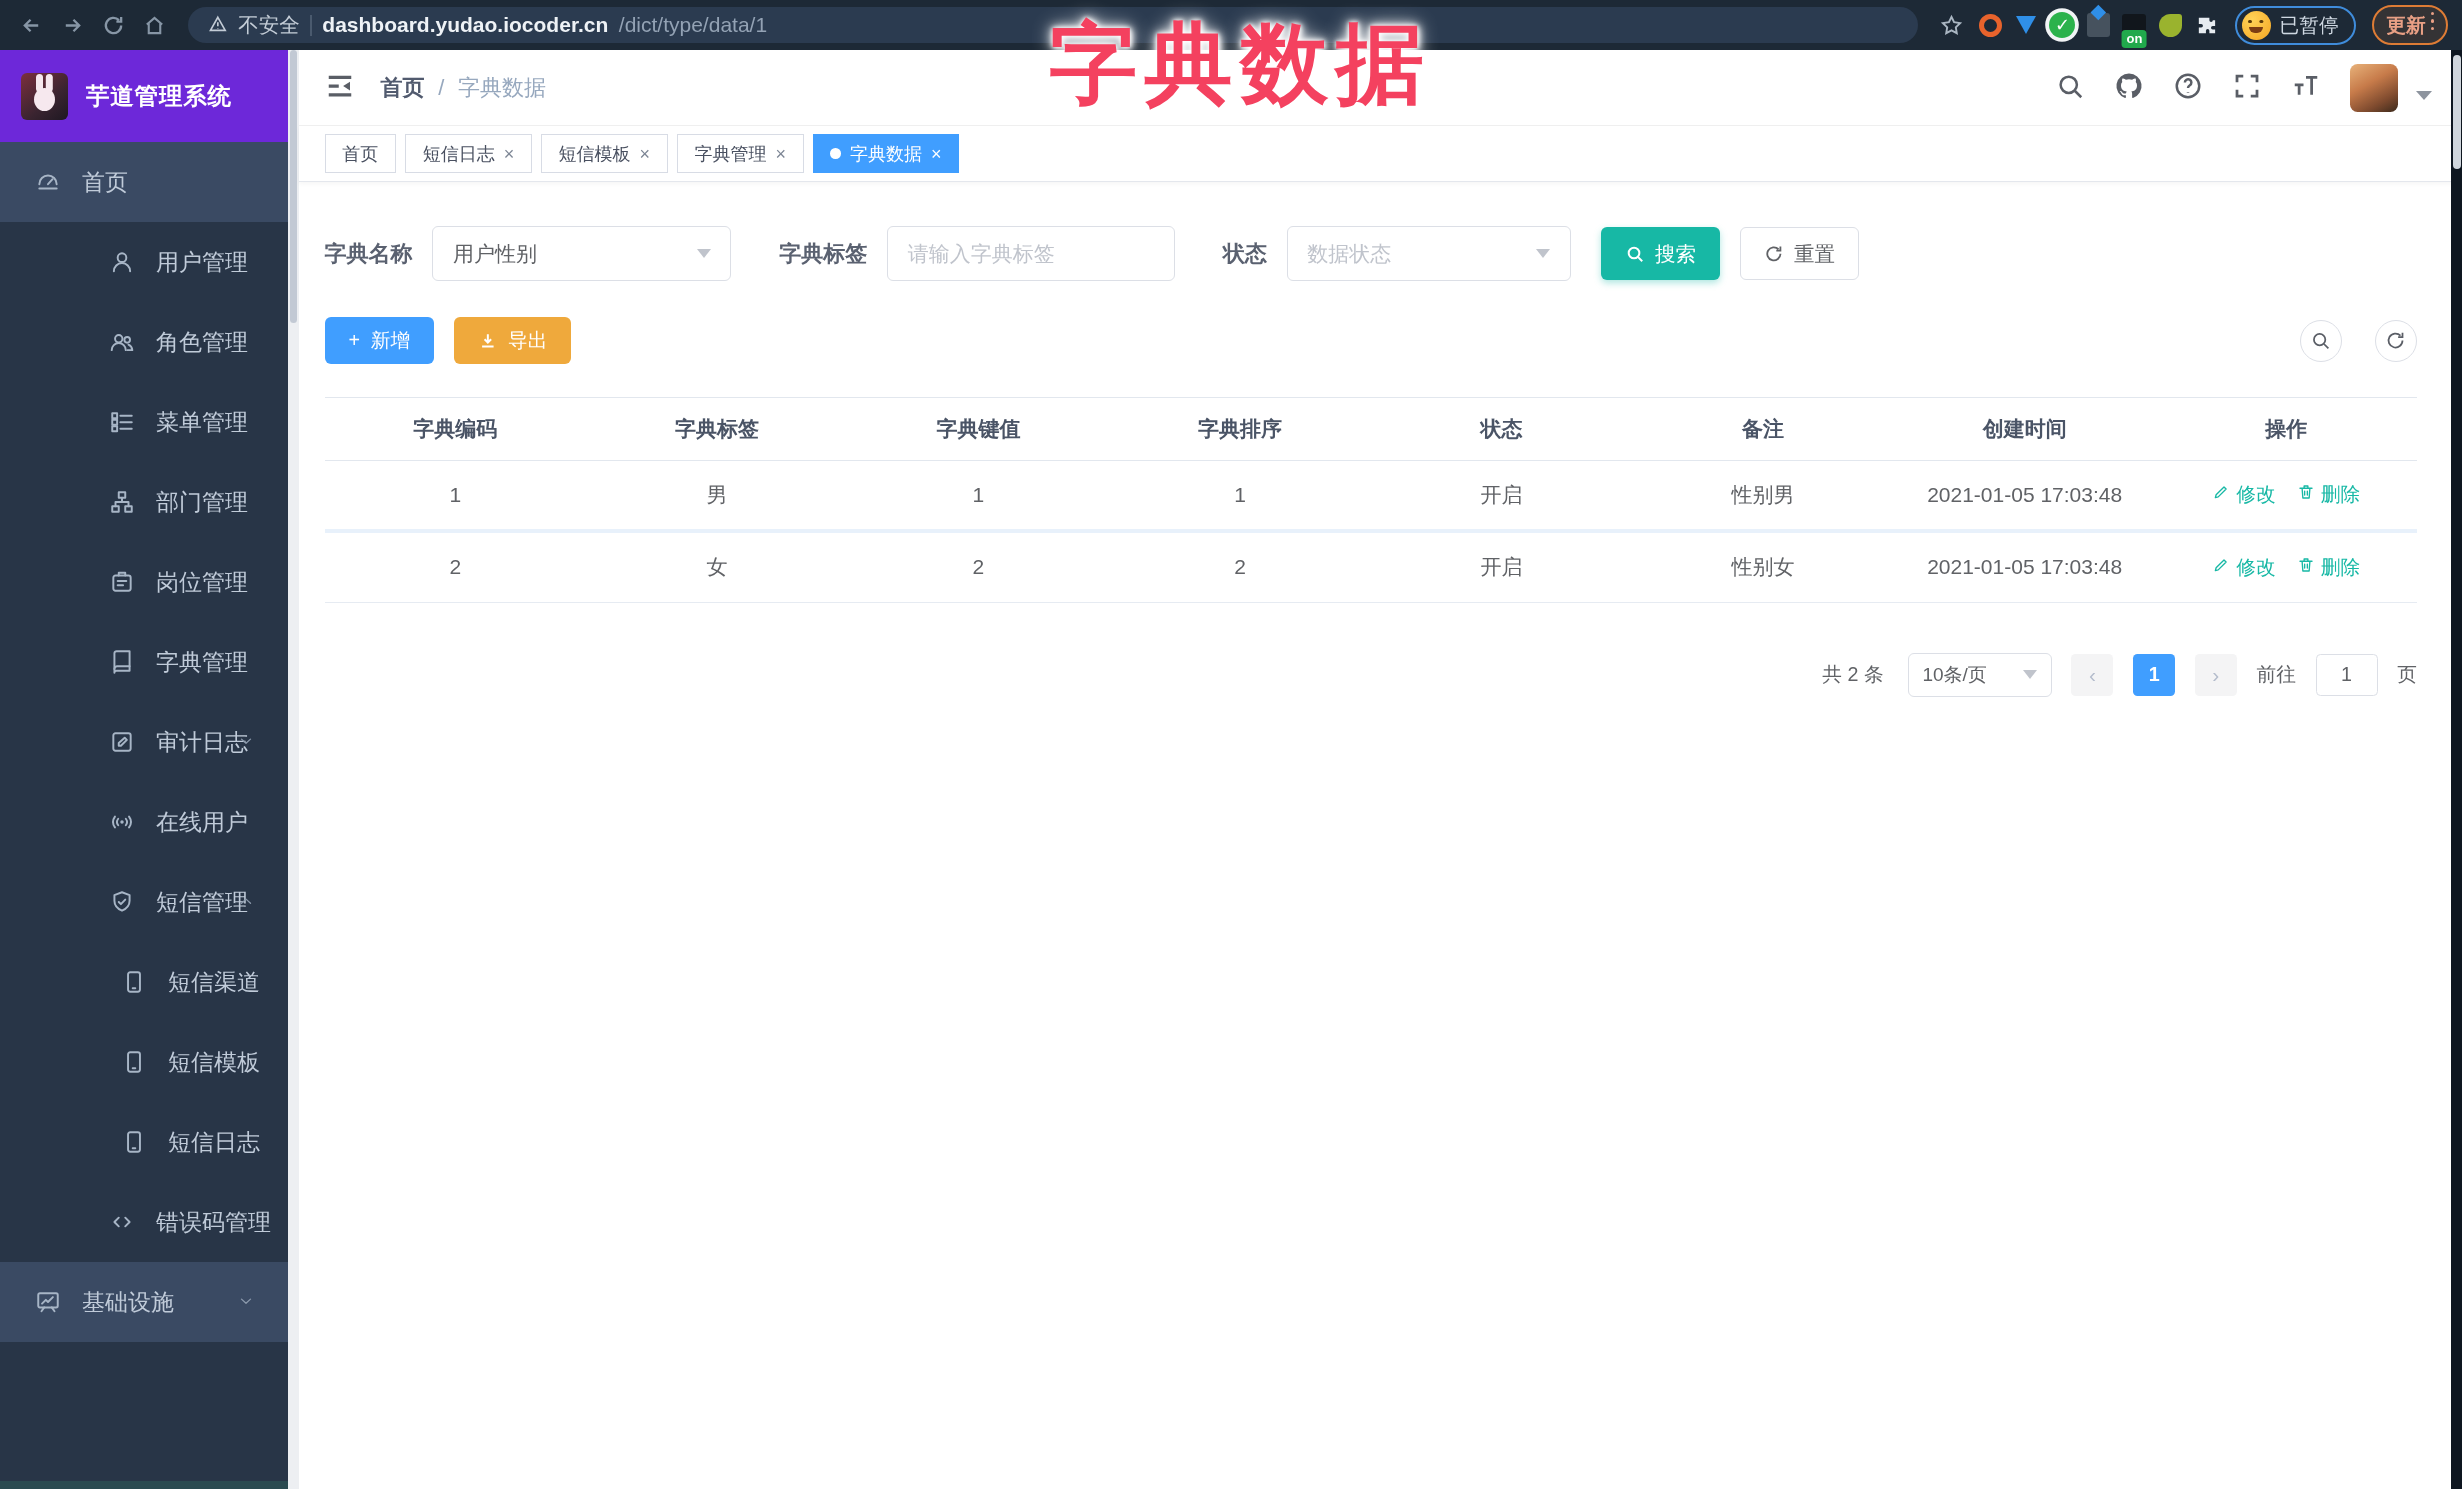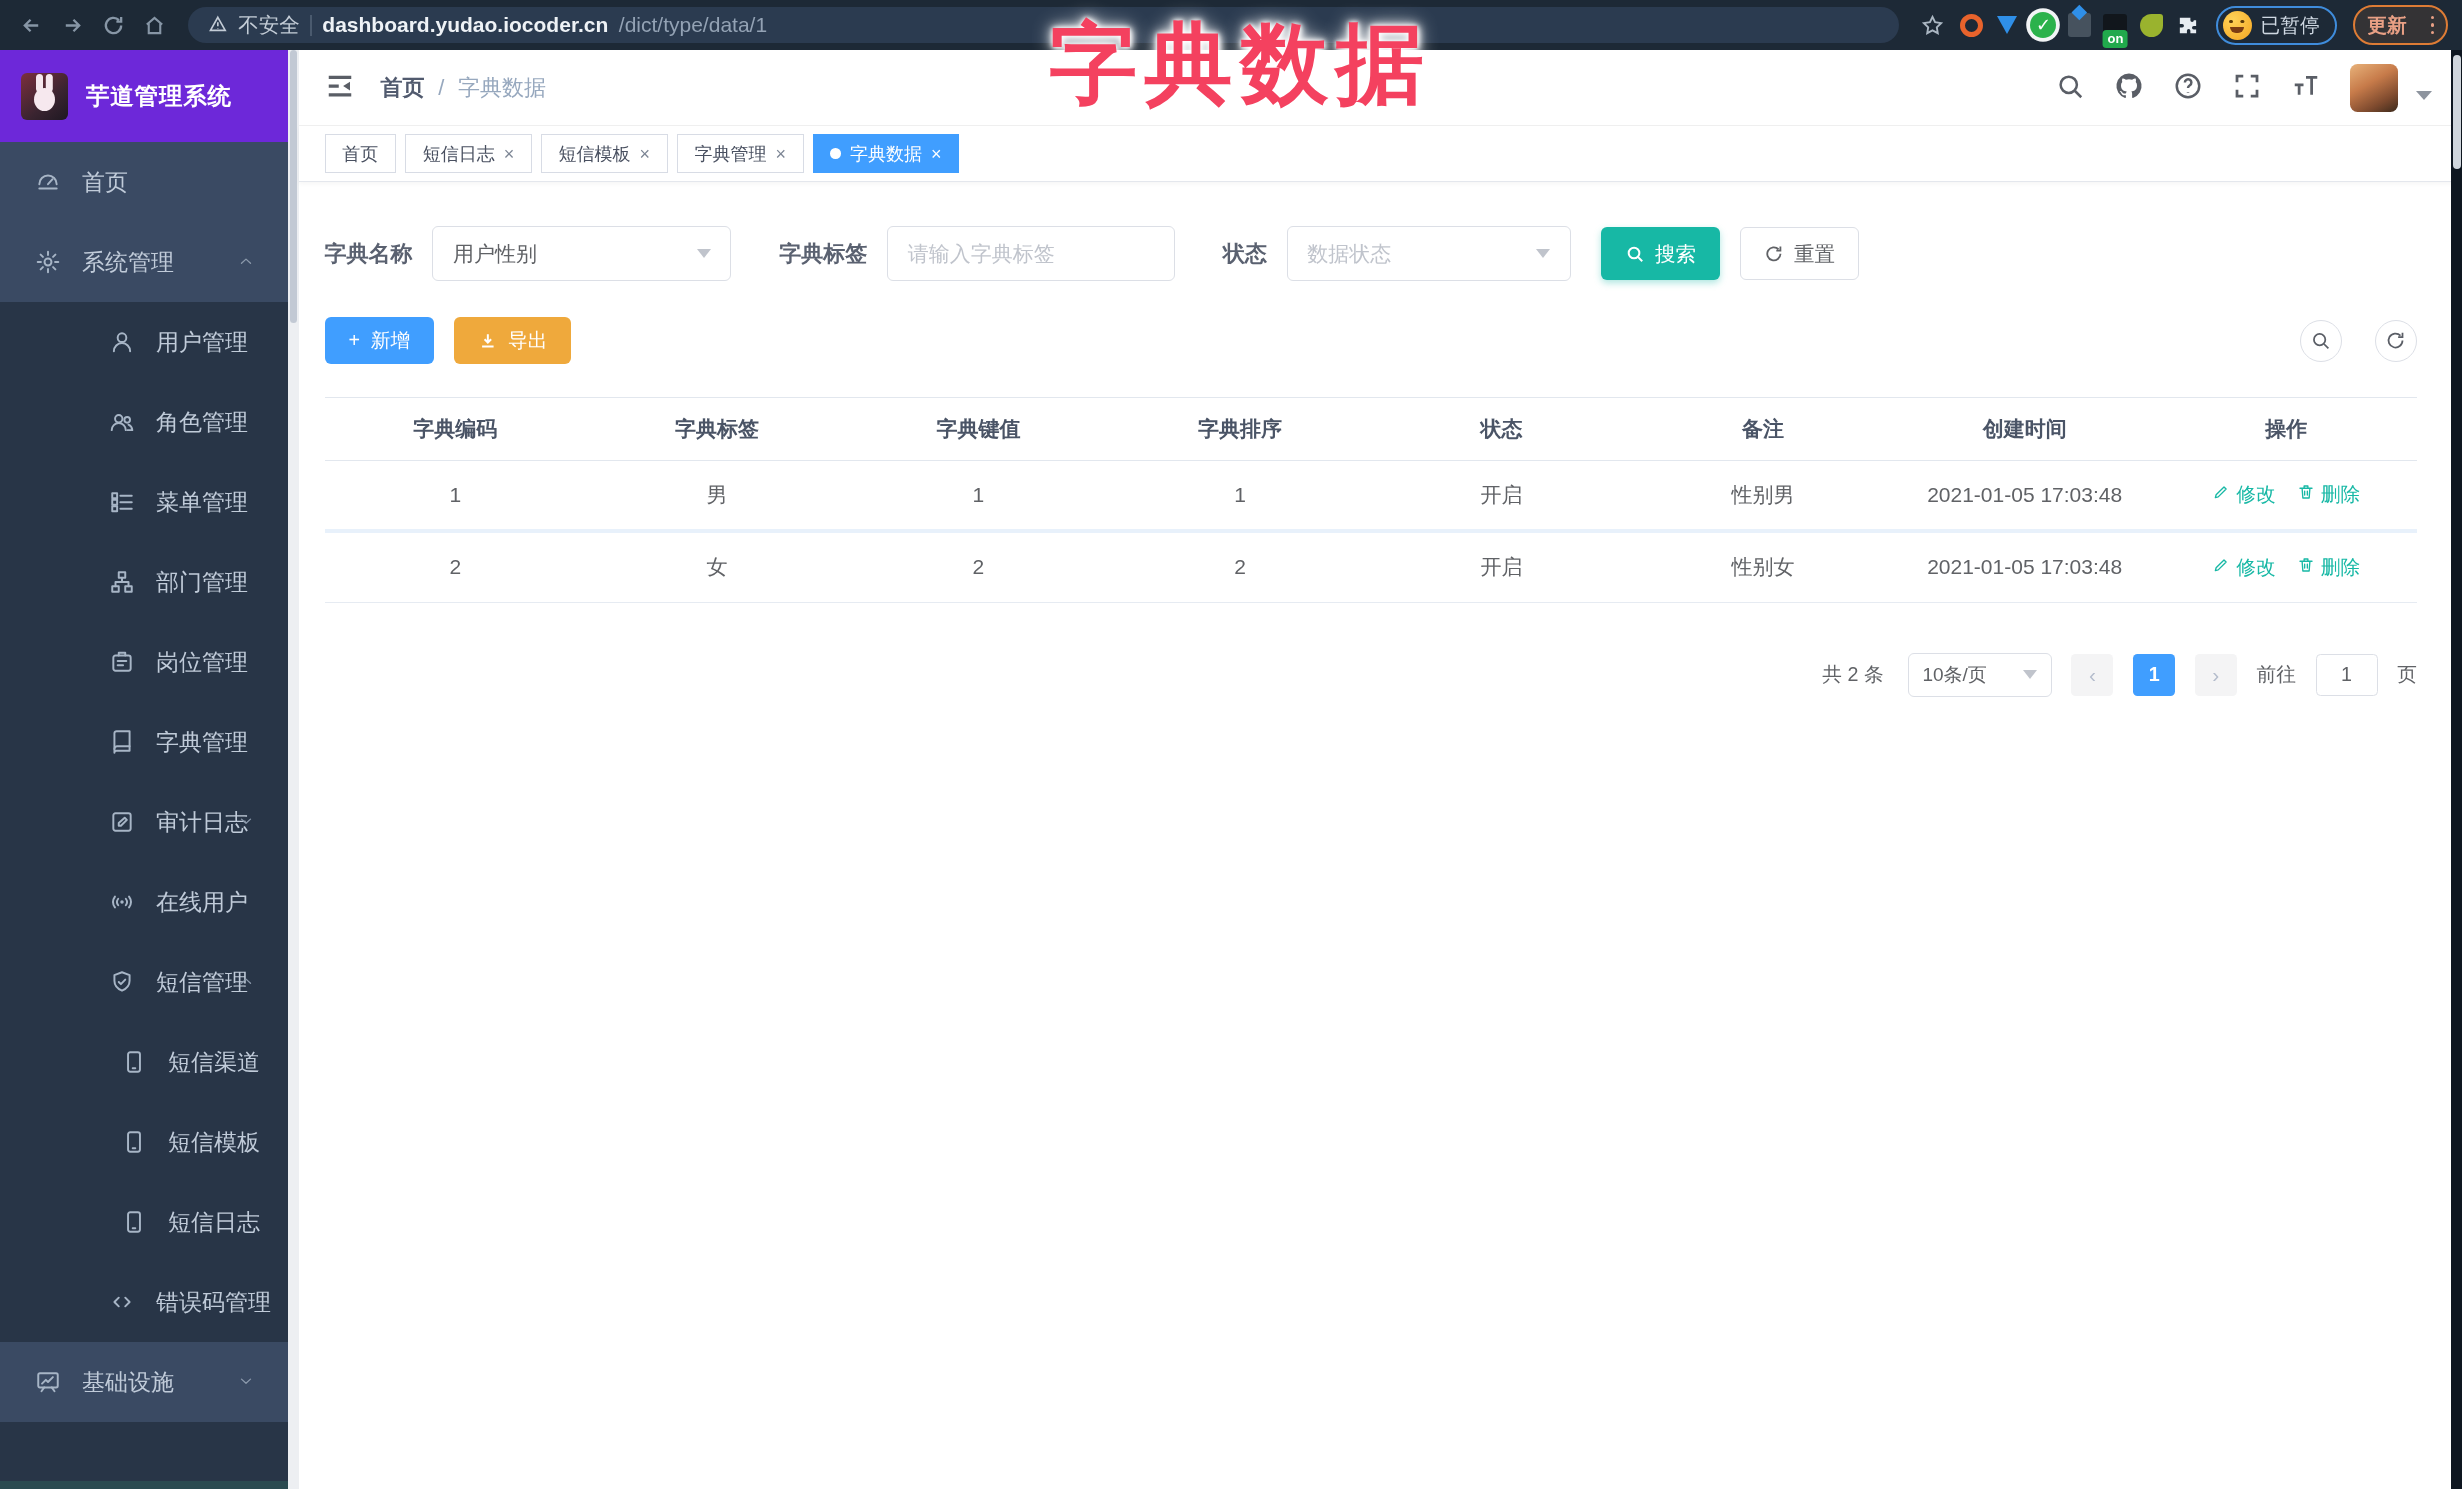--- a/index.html
+++ b/index.html
@@ -34,21 +34,21 @@
   .ext-leaf { width:23px; height:23px; background:#9ab32e; border-radius:50% 3px 50% 50%; }
   .ext-puzzle { color:#e7ecf1; } .ext-puzzle svg { width:23px; height:23px; }
   .profile-chip { display:flex; align-items:center; gap:9px; border:2.3px solid #3f8cdb; border-radius:21px;
     padding:3px 15px 3px 4.5px; margin-left:7.6px; flex:0 0 auto; }
   .emoji-face { width:29px; height:29px; border-radius:50%; background:radial-gradient(circle at 35% 30%, #ffd257, #f5a623); position:relative; }
   .emoji-face::before { content:""; position:absolute; left:6.8px; top:9px; width:3.8px; height:3.8px; border-radius:50%;
     background:#5c3a08; box-shadow:11.4px 0 0 #5c3a08; }
   .emoji-face::after { content:""; position:absolute; left:7.6px; top:16px; width:13.6px; height:6px;
     border-radius:0 0 13.6px 13.6px; background:#7c3c12; }
   .paused-label { color:#cfd8e2; font-size:19.7px; }
-  .update-pill { display:flex; align-items:center; gap:24px; border:2.3px solid #de7c35; border-radius:21px;
+  .update-pill { display:flex; align-items:flex-start; gap:5px; border:2.3px solid #de7c35; border-radius:21px;
     padding:4.5px 12px; margin-left:10.6px; background:rgba(222,124,53,.12); flex:0 0 auto; }
   .update-label { color:#e9a085; font-size:19.7px; font-weight:700; }
   .kebab { display:flex; flex-direction:column; gap:3.8px; }
   .kebab i { width:3.8px; height:3.8px; border-radius:50%; background:#e9a085; }
 
   
   .app { position:absolute; top:50px; left:0; right:0; bottom:0; display:flex; }
 
   
   .sidebar { width:288px; flex:0 0 auto; background:#283547; position:relative; overflow:hidden; }
@@ -247,30 +247,20 @@
         <span class="side-title">芋道管理系统</span>
       </div>
       <nav id="side-menu">
           <div class="side-item lvl1 top">
             <span class="mi"><svg viewBox="0 0 24 24" fill="none" stroke="currentColor" stroke-width="1.8" stroke-linecap="round" stroke-linejoin="round">
                 <path d="M4 14a8 8 0 1116 0"></path>
                 <path d="M12 14l4.2-4.6"></path>
                 <path d="M4 18h16"></path>
               </svg></span>
             <span>首页</span>
-          </div>
-          <div class="side-item lvl1 top">
-            <span class="mi"><svg viewBox="0 0 24 24" fill="none" stroke="currentColor" stroke-width="1.8" stroke-linecap="round" stroke-linejoin="round">
-                <circle cx="12" cy="12" r="3.2"></circle>
-                <path d="M12 2.5v3M12 18.5v3M2.5 12h3M18.5 12h3M5.2 5.2l2.1 2.1M16.7 16.7l2.1 2.1M18.8 5.2l-2.1 2.1M7.3 16.7l-2.1 2.1"></path>
-              </svg></span>
-            <span>系统管理</span>
-            <span class="chev"><svg viewBox="0 0 24 24" fill="none" stroke="currentColor" stroke-width="1.8" stroke-linecap="round" stroke-linejoin="round">
-                <path d="M6 15l6-5.5L18 15"></path>
-              </svg></span>
           </div>
           <div class="side-item lvl2">
             <span class="mi"><svg viewBox="0 0 24 24" fill="none" stroke="currentColor" stroke-width="1.8" stroke-linecap="round" stroke-linejoin="round">
                 <circle cx="12" cy="8" r="4"></circle>
                 <path d="M4.5 20.5a7.5 7.5 0 0115 0"></path>
               </svg></span>
             <span>用户管理</span>
           </div>
           <div class="side-item lvl2">
             <span class="mi"><svg viewBox="0 0 24 24" fill="none" stroke="currentColor" stroke-width="1.8" stroke-linecap="round" stroke-linejoin="round">

